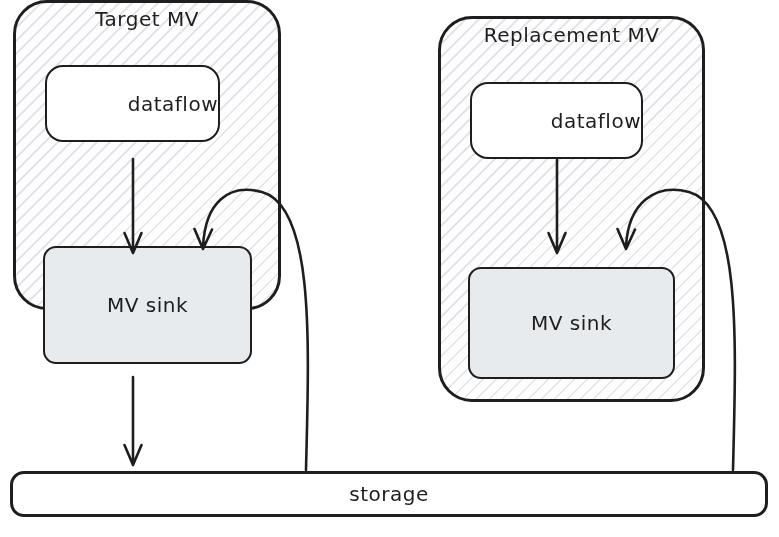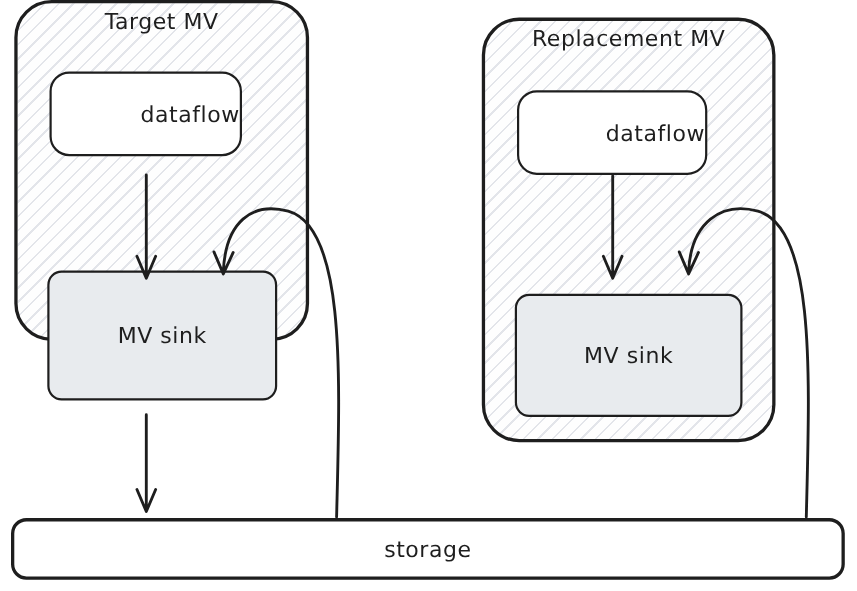--- a/index.html
+++ b/index.html
@@ -59,21 +59,21 @@
   .group-right .dataflow-node { left: 29px; top: 63px; width: 173px; height: 77px; }
   .sink-node {
     background: #e8ebee;
     border-radius: 13px;
     line-height: 25px;
   }
   .group-left  .sink-node { left: 27px; top: 243px; width: 209px; height: 118px; }
   .group-right .sink-node { left: 27px; top: 248px; width: 207px; height: 112px; }
   .storage-node {
     position: absolute;
-    left: 10px; top: 471px; width: 758px; height: 56px;
+    left: 10px; top: 471px; width: 758px; height: 46px;
     border: 3px solid #1e1e1e;
     border-radius: 14px;
     background: #ffffff;
     box-sizing: border-box;
     display: flex;
     align-items: center;
     justify-content: center;
     font-size: 20px;
     letter-spacing: 0.5px;
   }

